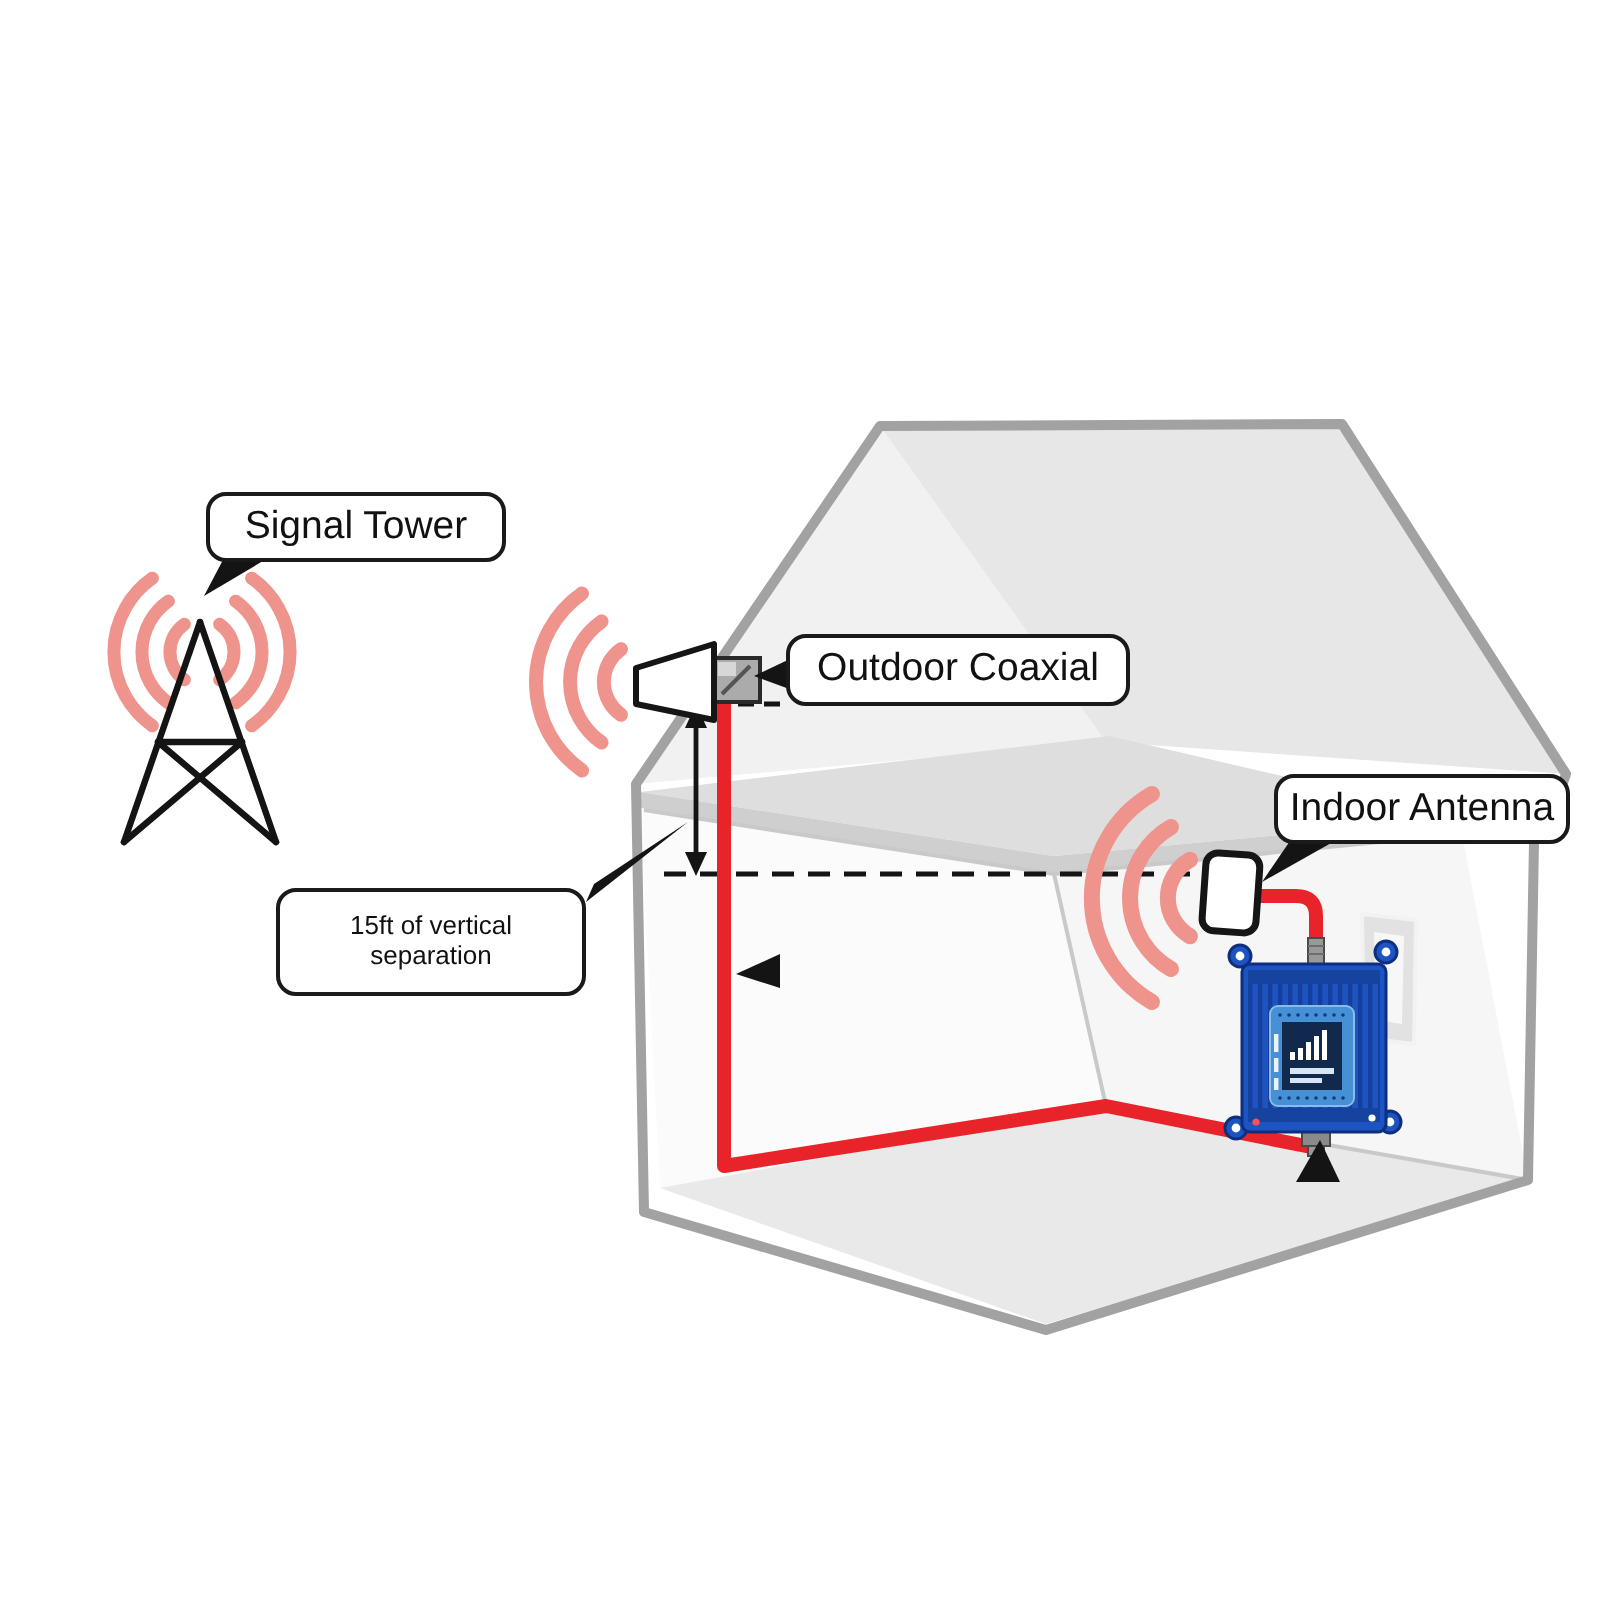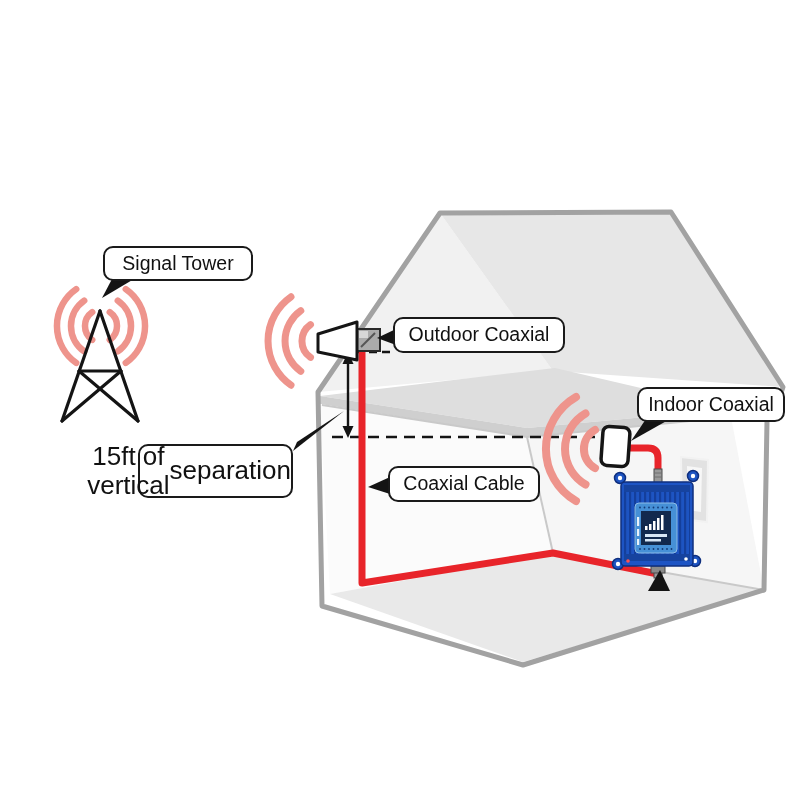--- a/index.html
+++ b/index.html
@@ -2,21 +2,21 @@
 <html><head>
 <meta charset="utf-8">
 <style>
   html,body{margin:0;padding:0;background:#ffffff;}
   .stage{position:relative;width:800px;height:800px;background:#ffffff;overflow:hidden;
          font-family:"Liberation Sans",sans-serif;}
   .stage svg{position:absolute;left:0;top:0;}
   .bubble{position:absolute;background:#ffffff;border:2.5px solid #1a1a1a;border-radius:10px;
           display:flex;align-items:center;justify-content:center;text-align:center;
           color:#111;font-size:19.5px;line-height:1.12;box-sizing:border-box;z-index:5;}
-  .bubble.two-line{flex-direction:row;font-size:26px;justify-content:flex-end;}
+  .bubble.two-line{flex-direction:column;font-size:13px;}
 </style>
 </head>
 <body>
 
 <div class="stage">
 
 <svg width="800" height="800" viewBox="0 0 800 800">
   <defs>
     <pattern id="fins" x="624" y="486" width="5" height="6" patternUnits="userSpaceOnUse">
       <rect width="5" height="6" fill="#1d54c2"></rect>
@@ -187,23 +187,22 @@
     <polygon points="646,419 670,419 631,441"></polygon>
     <polygon points="390,477 390,494 368,487"></polygon>
     <polygon points="648,591 670,591 660,570"></polygon>
   </g>
 </svg>
 
 <div class="bubble" style="left:103px;top:246px;width:150px;height:35px;">Signal Tower</div>
 
 <div class="bubble" style="left:393px;top:317px;width:172px;height:36px;">Outdoor Coaxial</div>
 
-<div class="bubble" style="left:637px;top:387px;width:148px;height:35px;">Indoor Coaxial</div>
+<div class="bubble" style="left:637px;top:387px;width:148px;height:35px;">Indoor Antenna</div>
 
 <div class="bubble two-line" style="left:138px;top:444px;width:155px;height:54px;">
   <span>15ft of vertical</span>
   <span>separation</span>
 </div>
 
-<div class="bubble" style="left:388px;top:466px;width:152px;height:36px;">Coaxial Cable</div>
 
 
 </div>
 
 </body></html>

